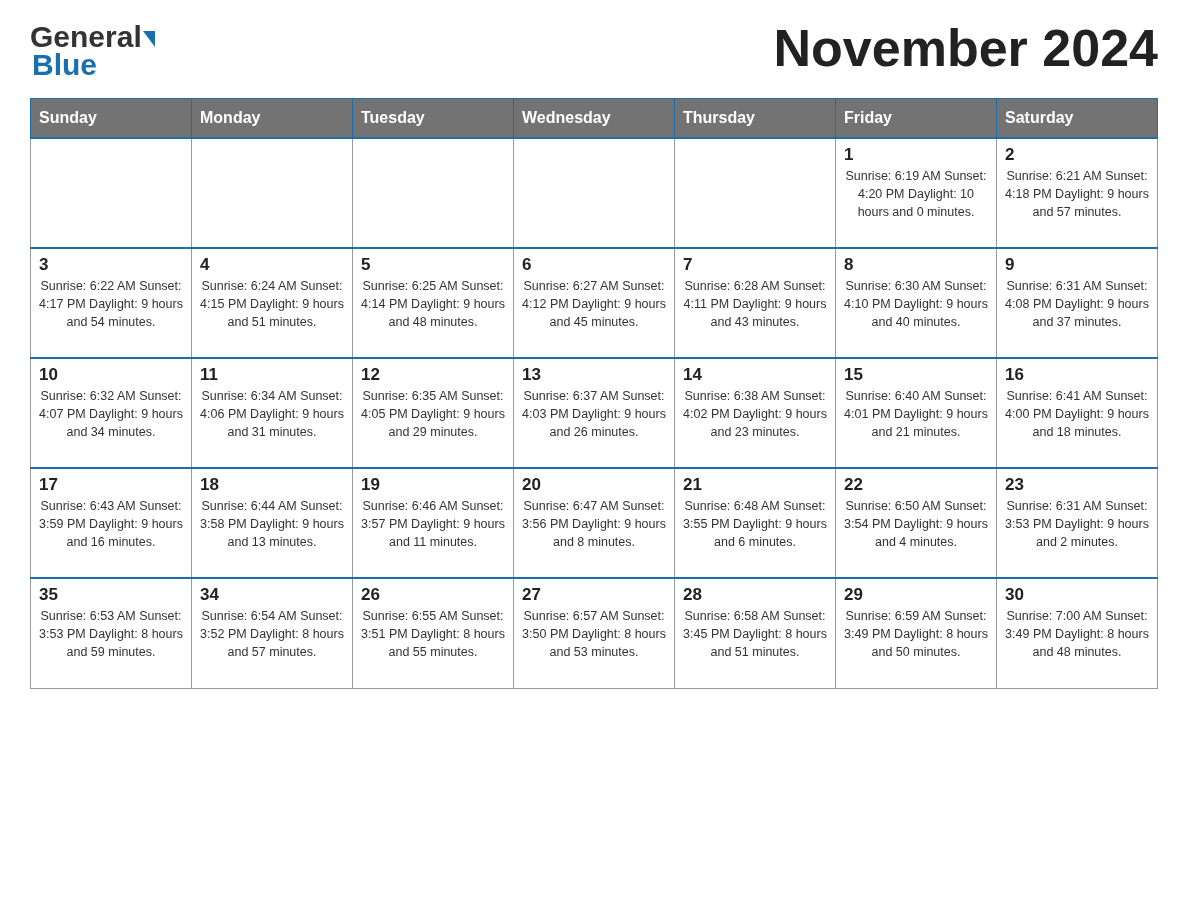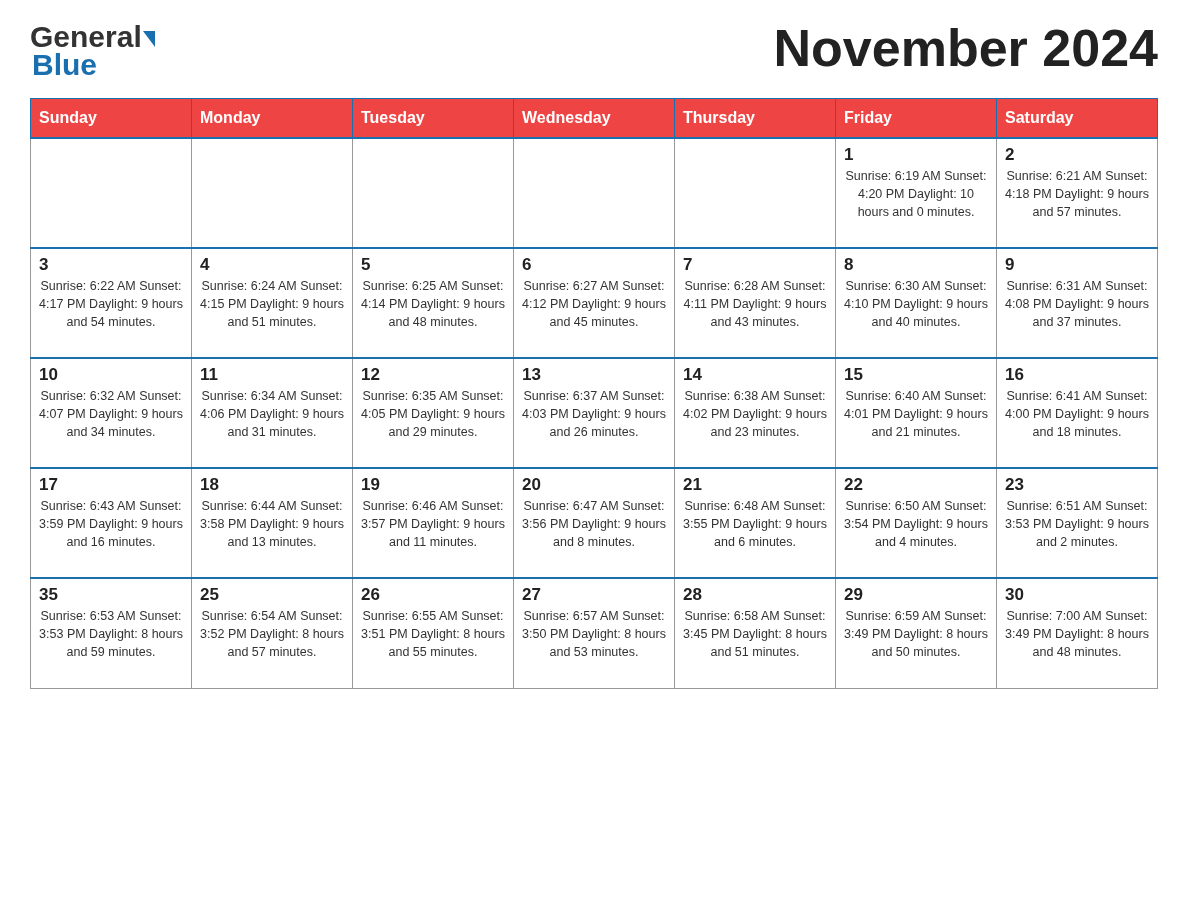--- a/index.html
+++ b/index.html
@@ -35,21 +35,21 @@
       font-size: 22px;
       color: #444;
       margin-top: 4px;
     }
     .calendar-table {
       width: 100%;
       border-collapse: collapse;
       table-layout: fixed;
     }
     .calendar-table th {
-      background-color: #ef4444;
+      background-color: #737373;
       color: #fff;
       font-size: 16px;
       font-weight: bold;
       padding: 10px 8px;
       text-align: left;
       border: 1px solid #1a6faf;
     }
     .calendar-table td {
       border: 1px solid #999;
       vertical-align: top;
@@ -299,36 +299,36 @@
         </td>
         <td>
           <span class="day-number">22</span>
           <div class="day-info">Sunrise: 6:50 AM
 Sunset: 3:54 PM
 Daylight: 9 hours
 and 4 minutes.</div>
         </td>
         <td>
           <span class="day-number">23</span>
-          <div class="day-info">Sunrise: 6:51 AM
+          <div class="day-info">Sunrise: 6:31 AM
 Sunset: 3:53 PM
 Daylight: 9 hours
 and 2 minutes.</div>
         </td>
       </tr>
       <tr>
         <td>
           <span class="day-number">35</span>
           <div class="day-info">Sunrise: 6:53 AM
 Sunset: 3:53 PM
 Daylight: 8 hours
 and 59 minutes.</div>
         </td>
         <td>
-          <span class="day-number">25</span>
+          <span class="day-number">34</span>
           <div class="day-info">Sunrise: 6:54 AM
 Sunset: 3:52 PM
 Daylight: 8 hours
 and 57 minutes.</div>
         </td>
         <td>
           <span class="day-number">26</span>
           <div class="day-info">Sunrise: 6:55 AM
 Sunset: 3:51 PM
 Daylight: 8 hours

